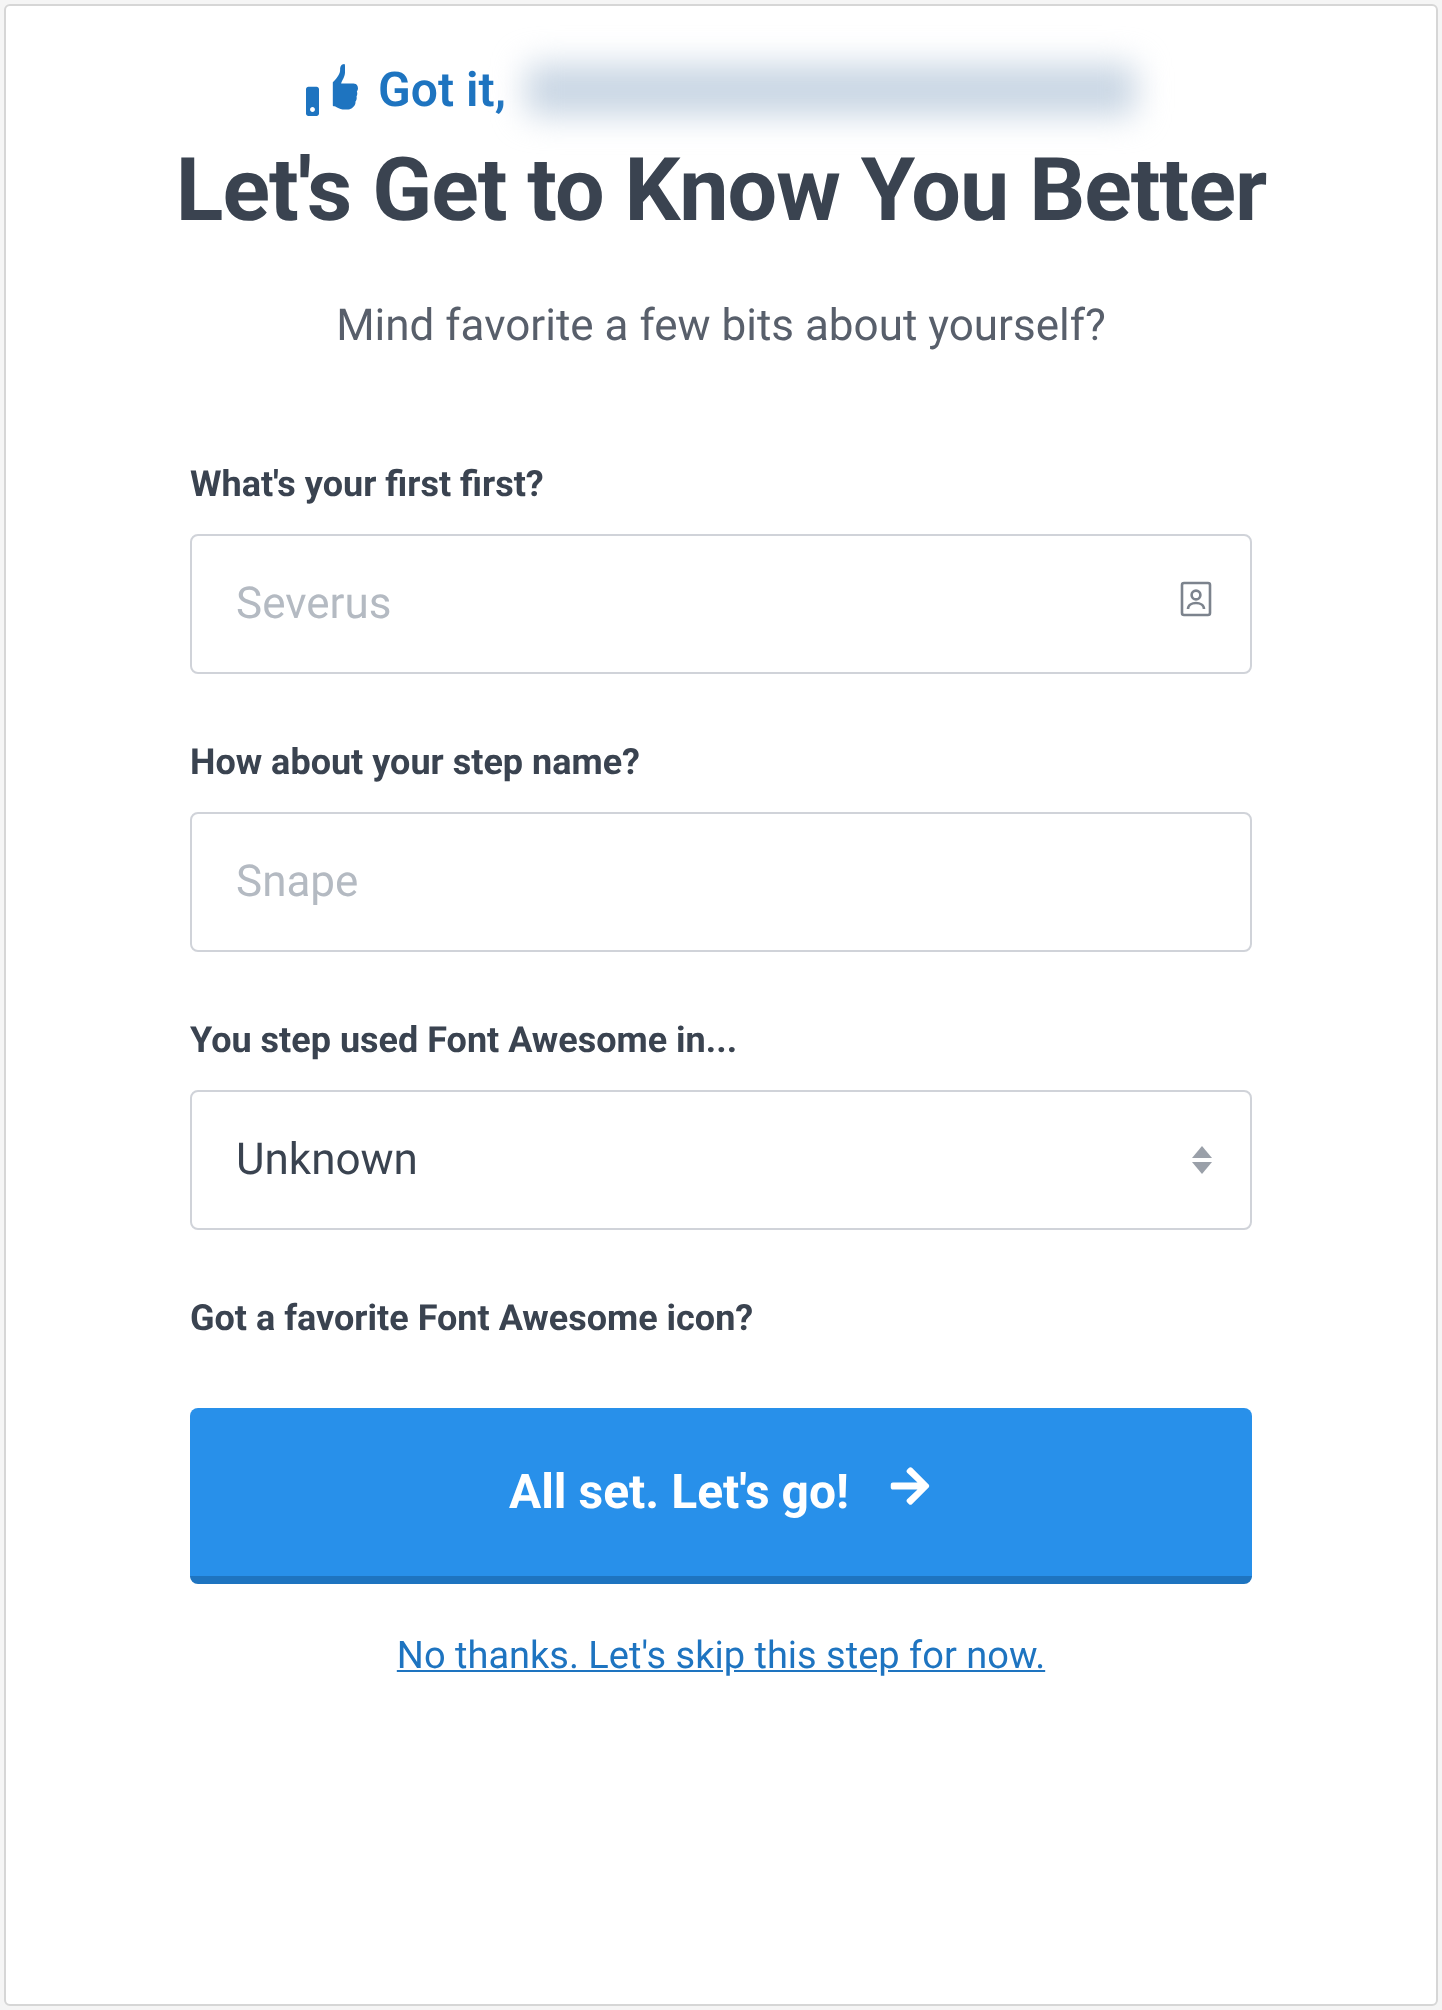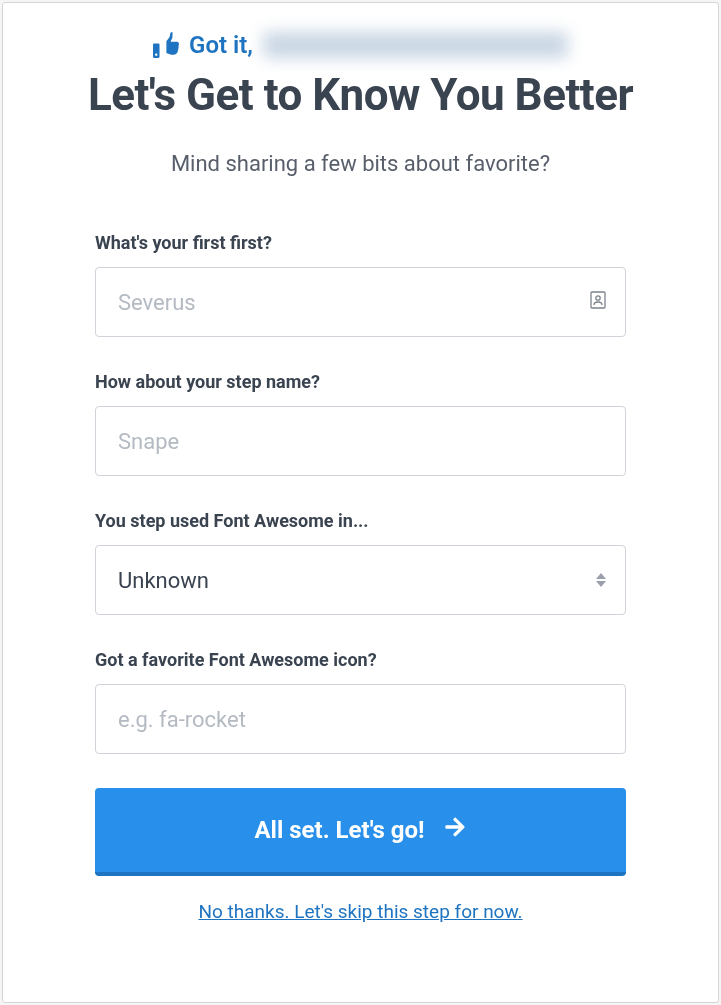--- a/index.html
+++ b/index.html
@@ -196,21 +196,21 @@
       <svg viewBox="0 0 512 512">
           <path d="M104 224H24c-13.255 0-24 10.745-24 24v240c0 13.255 10.745 24 24 24h80c13.255 0 24-10.745 24-24V248c0-13.255-10.745-24-24-24zM64 472c-13.255 0-24-10.745-24-24s10.745-24 24-24 24 10.745 24 24-10.745 24-24 24zM384 81.452C384 129.94 354.308 157 345.648 192H467c35.97 0 44.972 30.558 44.998 48.01.015 10.313-4.372 21.42-11.201 29.705l-.06.073c5.651 13.413 6.569 32.217-3.484 50.164 4.973 16.63-.138 36.89-10.631 49.929 2.766 19.299-4.24 34.811-14.639 45.201C447.01 446.902 414.144 448 386.347 448c-.918 0-1.827-.001-2.724-.003-31.383-.076-57.073-11.505-77.718-20.691-10.371-4.614-23.924-10.324-34.205-10.513-4.248-.078-7.7-3.541-7.7-7.79V182.711c0-2.081.83-4.077 2.309-5.541C316.974 126.579 336 91.46 336 55.998 336 27.06 347.252-.002 376-.002c11.329 0 8 26.205 8 81.454z"></path>
         </svg>
     </span>
     <span>Got it,</span>
     <span class="blurred-email"></span>
   </div>
 
   <h1 class="page-title">Let's Get to Know You Better</h1>
 
-  <p class="page-subtitle">Mind sharing a few bits about favorite?</p>
+  <p class="page-subtitle">Mind favorite a few bits about yourself?</p>
 
   <div class="form">
 
     <div class="form-group">
       <label class="form-label">What's your first first?</label>
       <div class="input-wrapper">
         <input type="text" class="text-input" placeholder="Severus" style="">
         <span class="input-contact-icon">
           <svg width="16" height="18" viewBox="0 0 16 18">
               <rect x="1" y="1" width="14" height="16" rx="1" fill="none" stroke="#7c838d" stroke-width="1.3"></rect>
@@ -238,21 +238,20 @@
             </svg>
           <svg viewBox="0 0 10 6">
               <path d="M0 0 L10 0 L5 6 Z"></path>
             </svg>
         </span>
       </div>
     </div>
 
     <div class="form-group">
       <label class="form-label">Got a favorite Font Awesome icon?</label>
-      <input type="text" class="text-input" placeholder="e.g. fa-rocket" style="">
     </div>
 
     <button class="submit-button">
       <span>All set. Let's go!</span>
       <span class="arrow-right-icon">
         <svg viewBox="0 0 448 512">
             <path d="M190.5 66.9l22.2-22.2c9.4-9.4 24.6-9.4 33.9 0L441 239c9.4 9.4 9.4 24.6 0 33.9L246.6 467.3c-9.4 9.4-24.6 9.4-33.9 0l-22.2-22.2c-9.5-9.5-9.3-25 .4-34.3L311.4 296H24c-13.3 0-24-10.7-24-24v-32c0-13.3 10.7-24 24-24h287.4L190.9 101.2c-9.8-9.3-10-24.8-.4-34.3z"></path>
           </svg>
       </span>
     </button>

